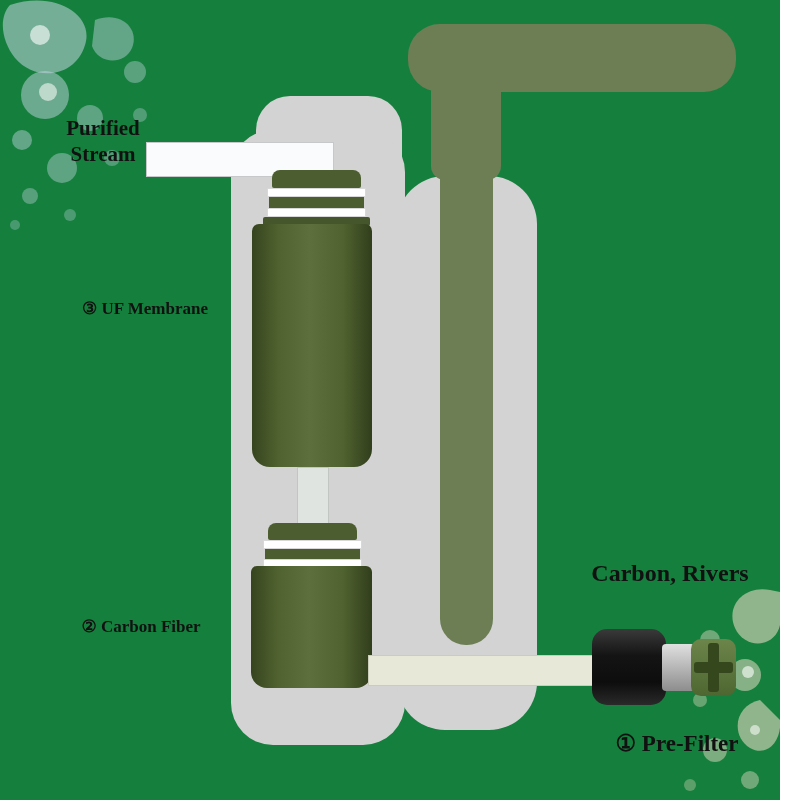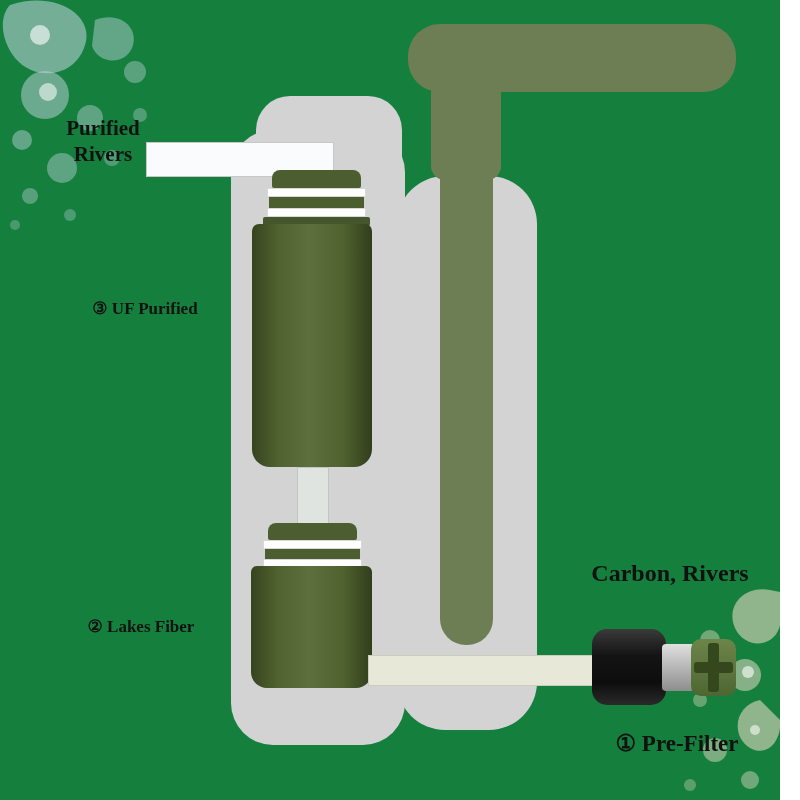--- a/index.html
+++ b/index.html
@@ -147,29 +147,29 @@
 
   <div class="abs intake-tube"></div>
   <div class="abs prefilter-foam"></div>
   <div class="abs prefilter-collar"></div>
   <div class="abs prefilter-valve"></div>
   <div class="abs valve-cross-v"></div>
   <div class="abs valve-cross-h"></div>
 
   <div class="label purified-label">
     <span class="line">Purified</span>
-    <span class="line">Rivers</span>
+    <span class="line">Stream</span>
   </div>
 
   <div class="label uf-label">
-    <span class="line">③ UF Purified</span>
+    <span class="line">③ UF Membrane</span>
   </div>
 
   <div class="label carbon-label">
-    <span class="line">② Lakes Fiber</span>
+    <span class="line">② Carbon Fiber</span>
   </div>
 
   <div class="label source-label">
     <span class="line">Carbon, Rivers</span>
   </div>
 
   <div class="label prefilter-label">
     <span class="line">① Pre-Filter</span>
   </div>
 

